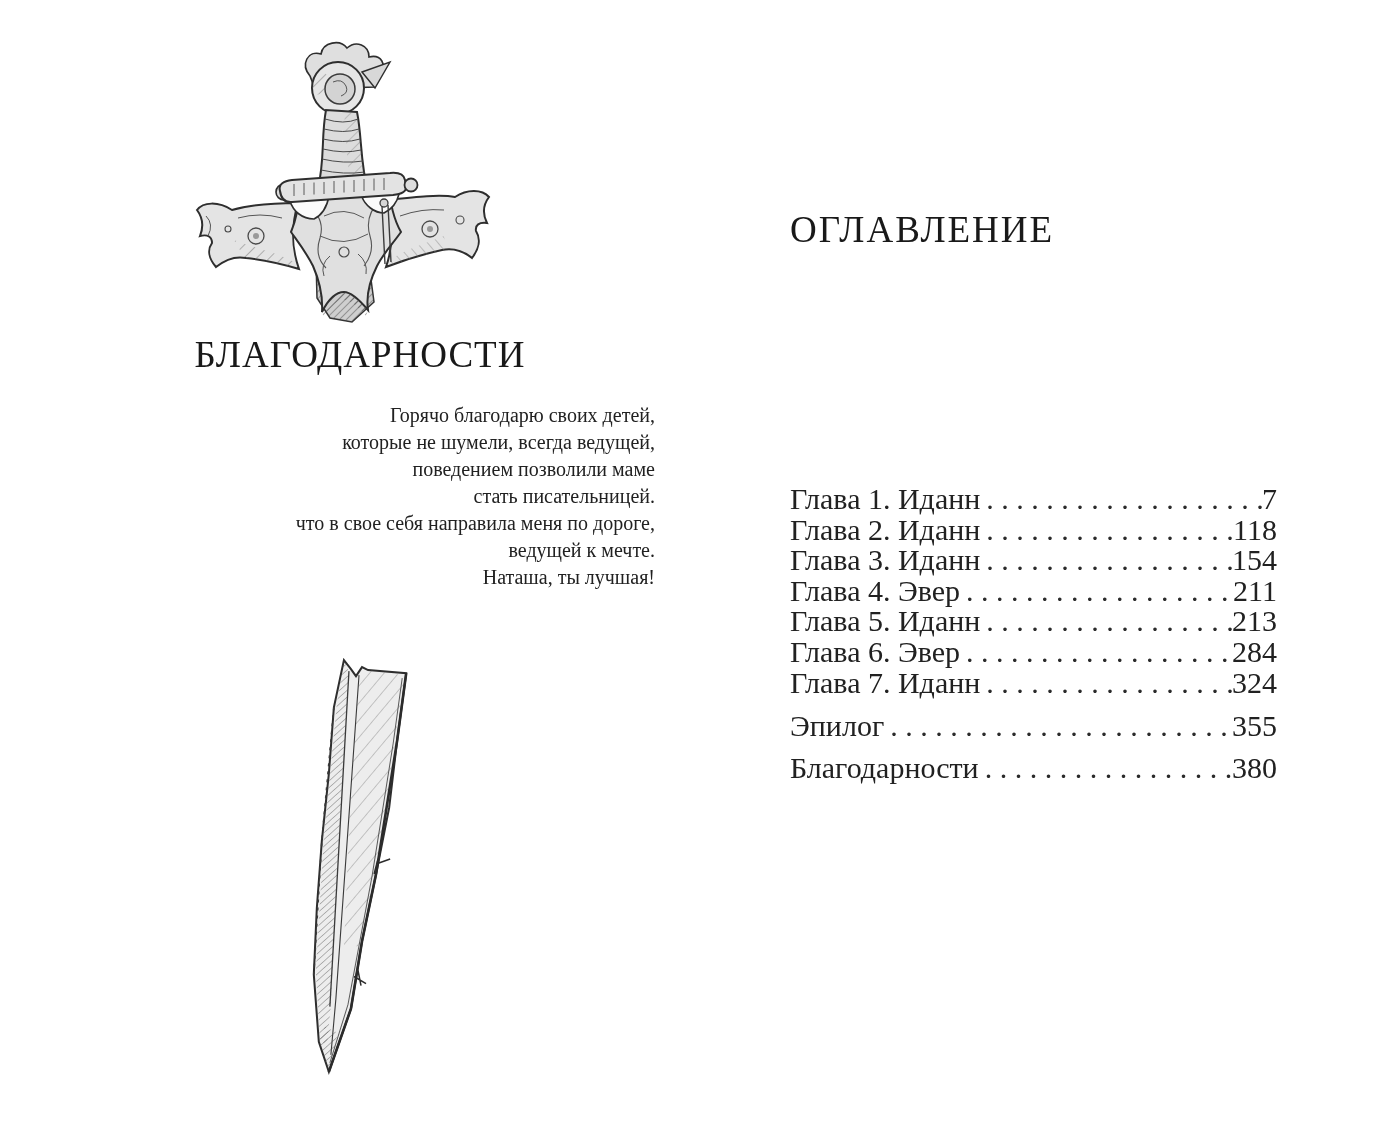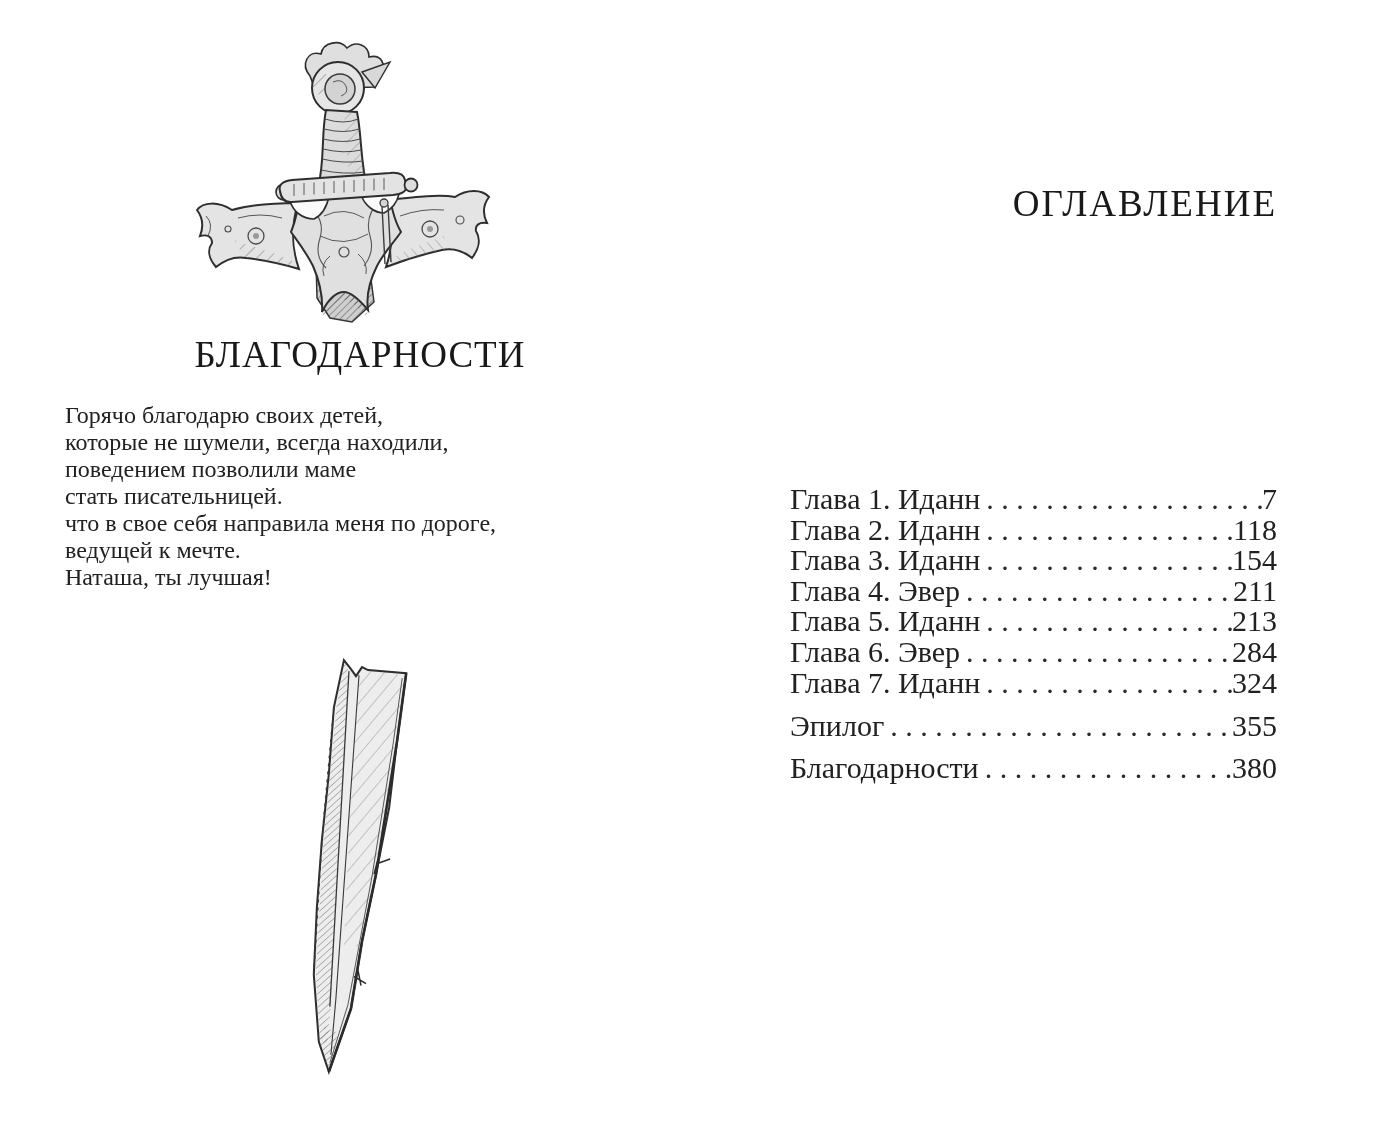--- a/index.html
+++ b/index.html
@@ -18,30 +18,30 @@
   .ack-heading {
     left: 75px; top: 333px; width: 570px;
     text-align: center;
     font-size: 37px; font-weight: normal;
     letter-spacing: 1px;
     color: #191919;
     margin: 0;
   }
   .ack-paragraph {
     left: 65px; top: 402px; width: 590px;
-    font-size: 24px; line-height: 27px;
-    text-align: left;
+    font-size: 20px; line-height: 27px;
+    text-align: right;
     color: #212121;
   }
   .blade-illo { left: 291px; top: 645px; width: 134px; height: 440px; }
 
   
   .toc-title {
-    left: 790px; top: 182px; width: 487px;
-    text-align: right;
+    left: 790px; top: 208px; width: 487px;
+    text-align: left;
     font-size: 37px; font-weight: normal;
     letter-spacing: 2px;
     color: #191919;
     margin: 0;
   }
   .toc { left: 790px; top: 484px; width: 487px; font-size: 30px; color: #212121; }
   .toc-row {
     display: flex;
     align-items: baseline;
     height: 30.6px;
@@ -153,21 +153,21 @@
       <circle cx="190" cy="163" r="4" fill="#d6d6d6" stroke="#3a3a3a" stroke-width="1.3"></circle>
       <path d="M188,166 L191,224 M194,165 L197,222" stroke="#3a3a3a" stroke-width="1.4" fill="none"></path>
     </g>
   </svg>
 </div>
 
 <h1 class="abs ack-heading">БЛАГОДАРНОСТИ</h1>
 
 <div class="abs ack-paragraph">
   <div>Горячо благодарю своих детей,</div>
-  <div>которые не шумели, всегда находили,</div>
+  <div>которые не шумели, всегда ведущей,</div>
   <div>поведением позволили маме</div>
   <div>стать писательницей.</div>
   <div>что в свое себя направила меня по дороге,</div>
   <div>ведущей к мечте.</div>
   <div>Наташа, ты лучшая!</div>
 </div>
 
 <div class="abs blade-illo">
   <svg viewBox="0 0 132 438" width="134" height="440">
     <defs>

